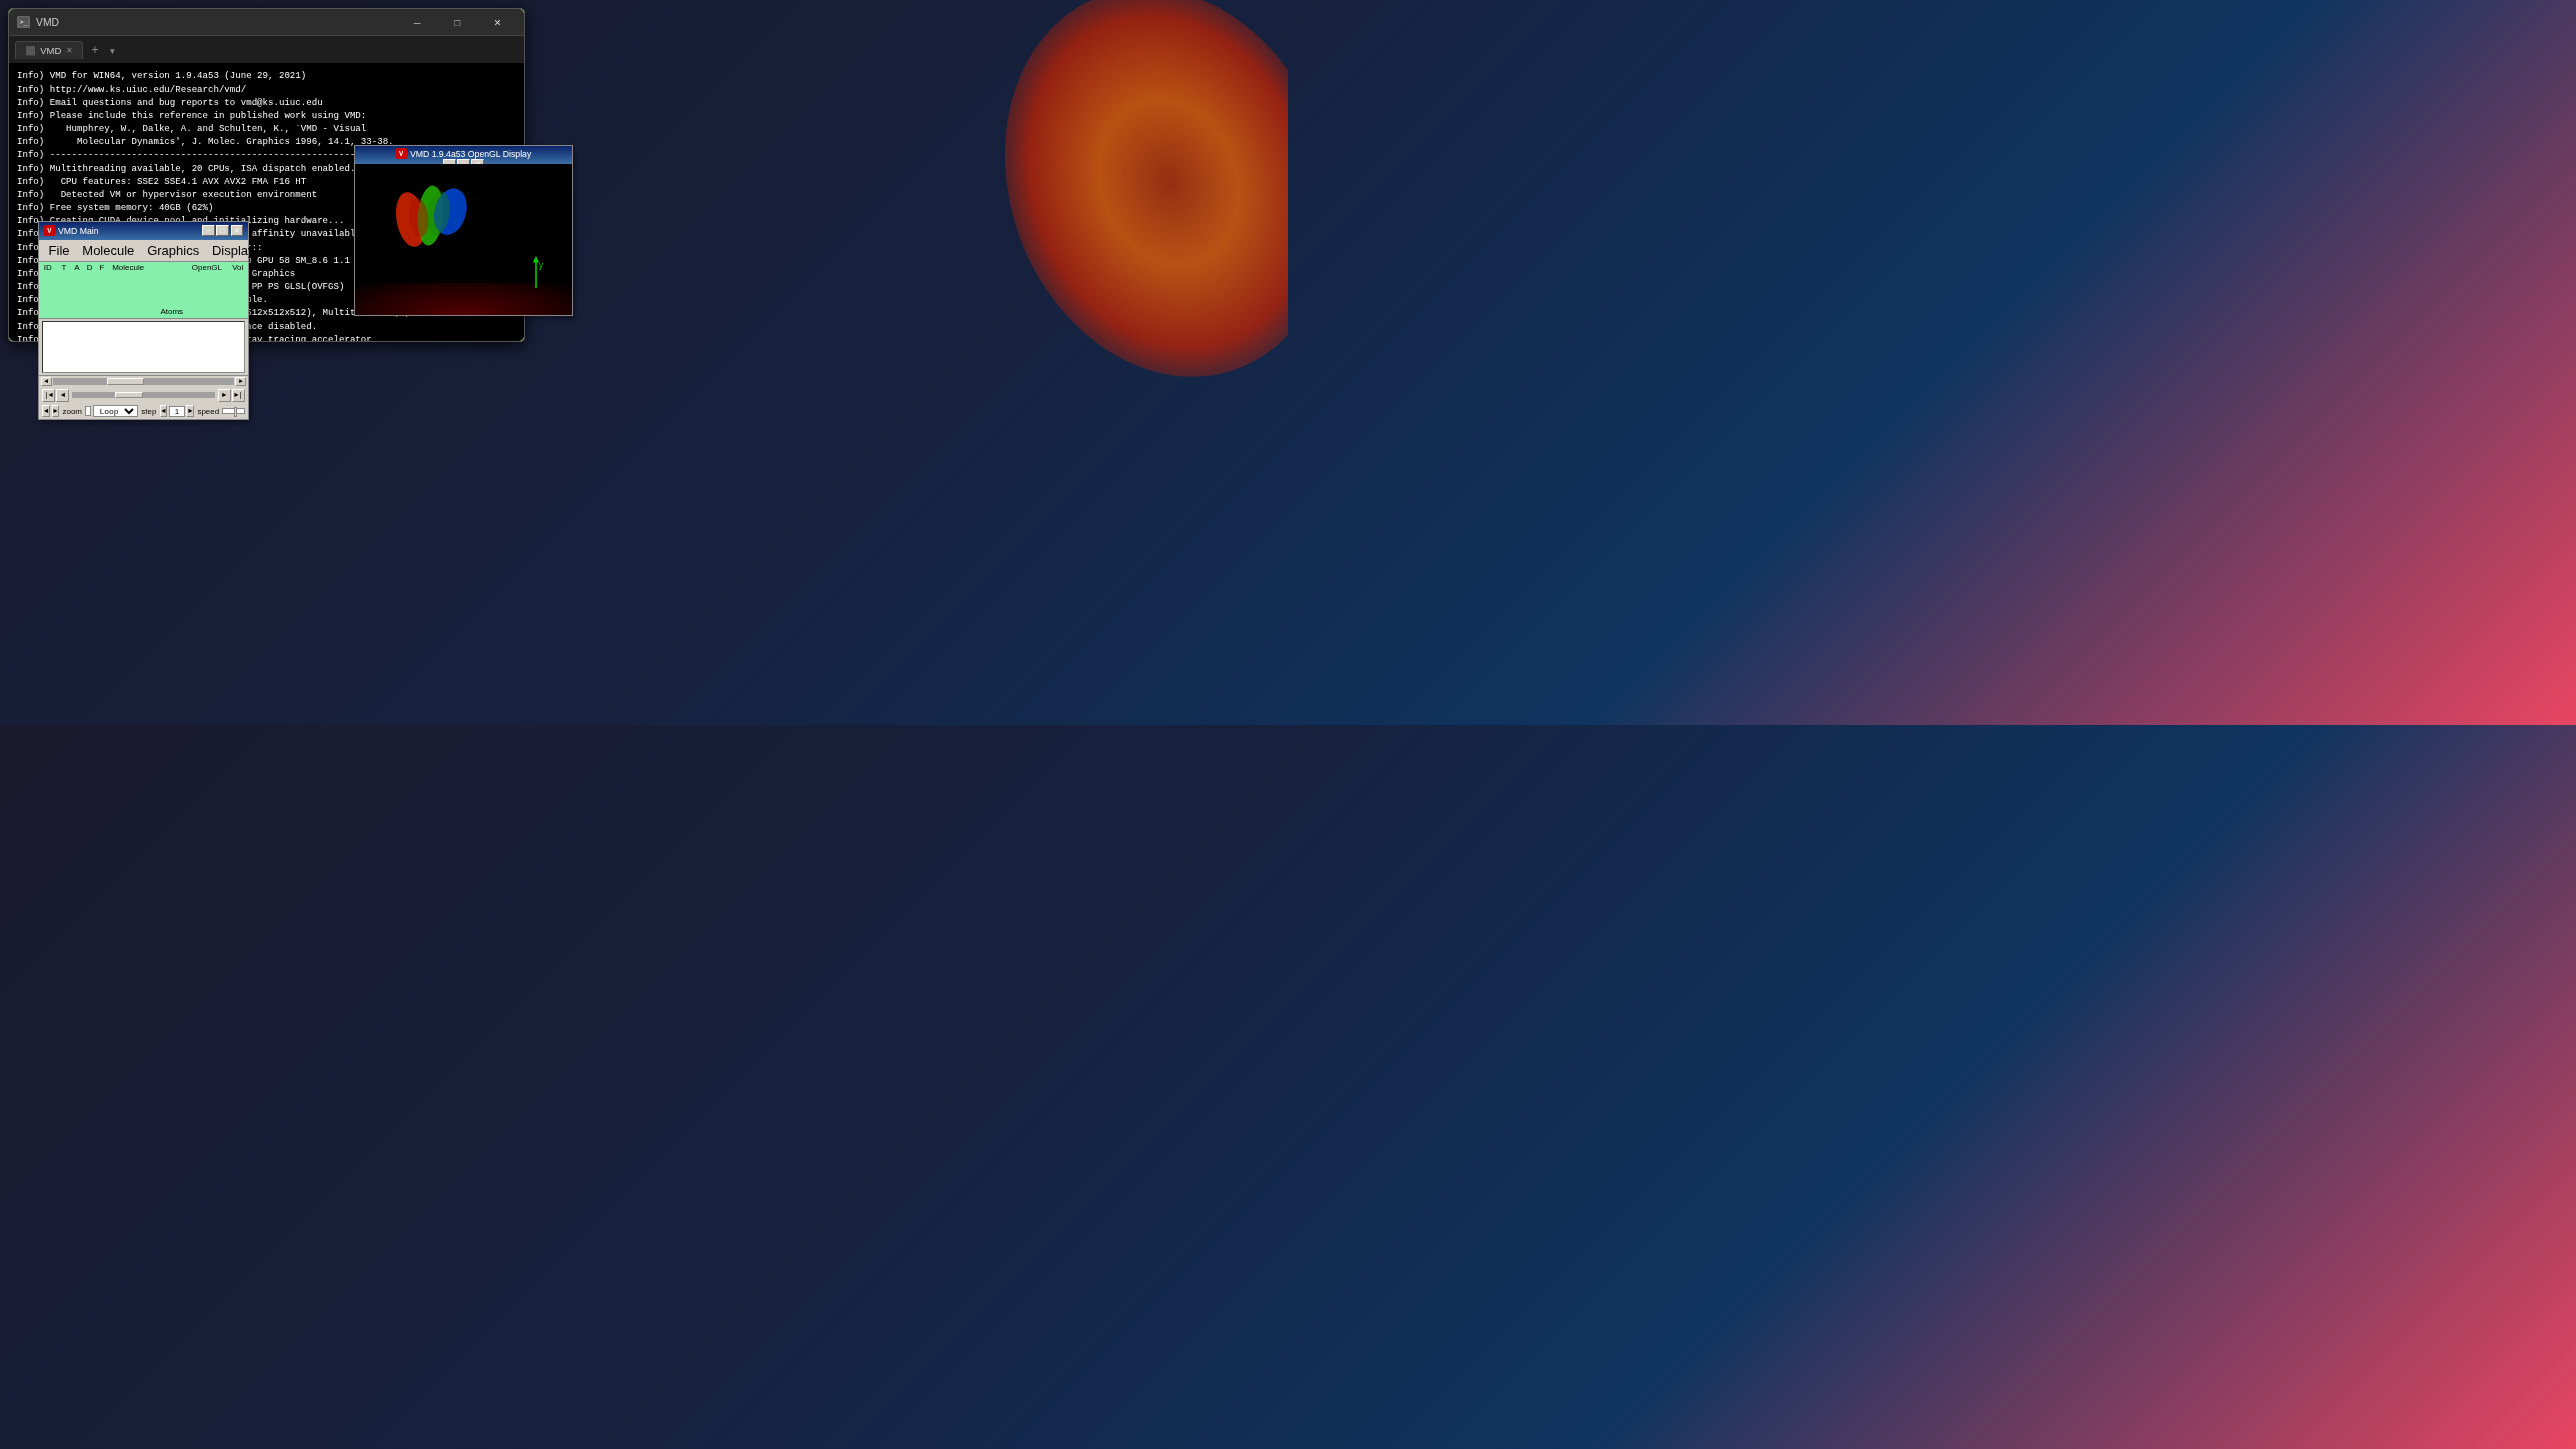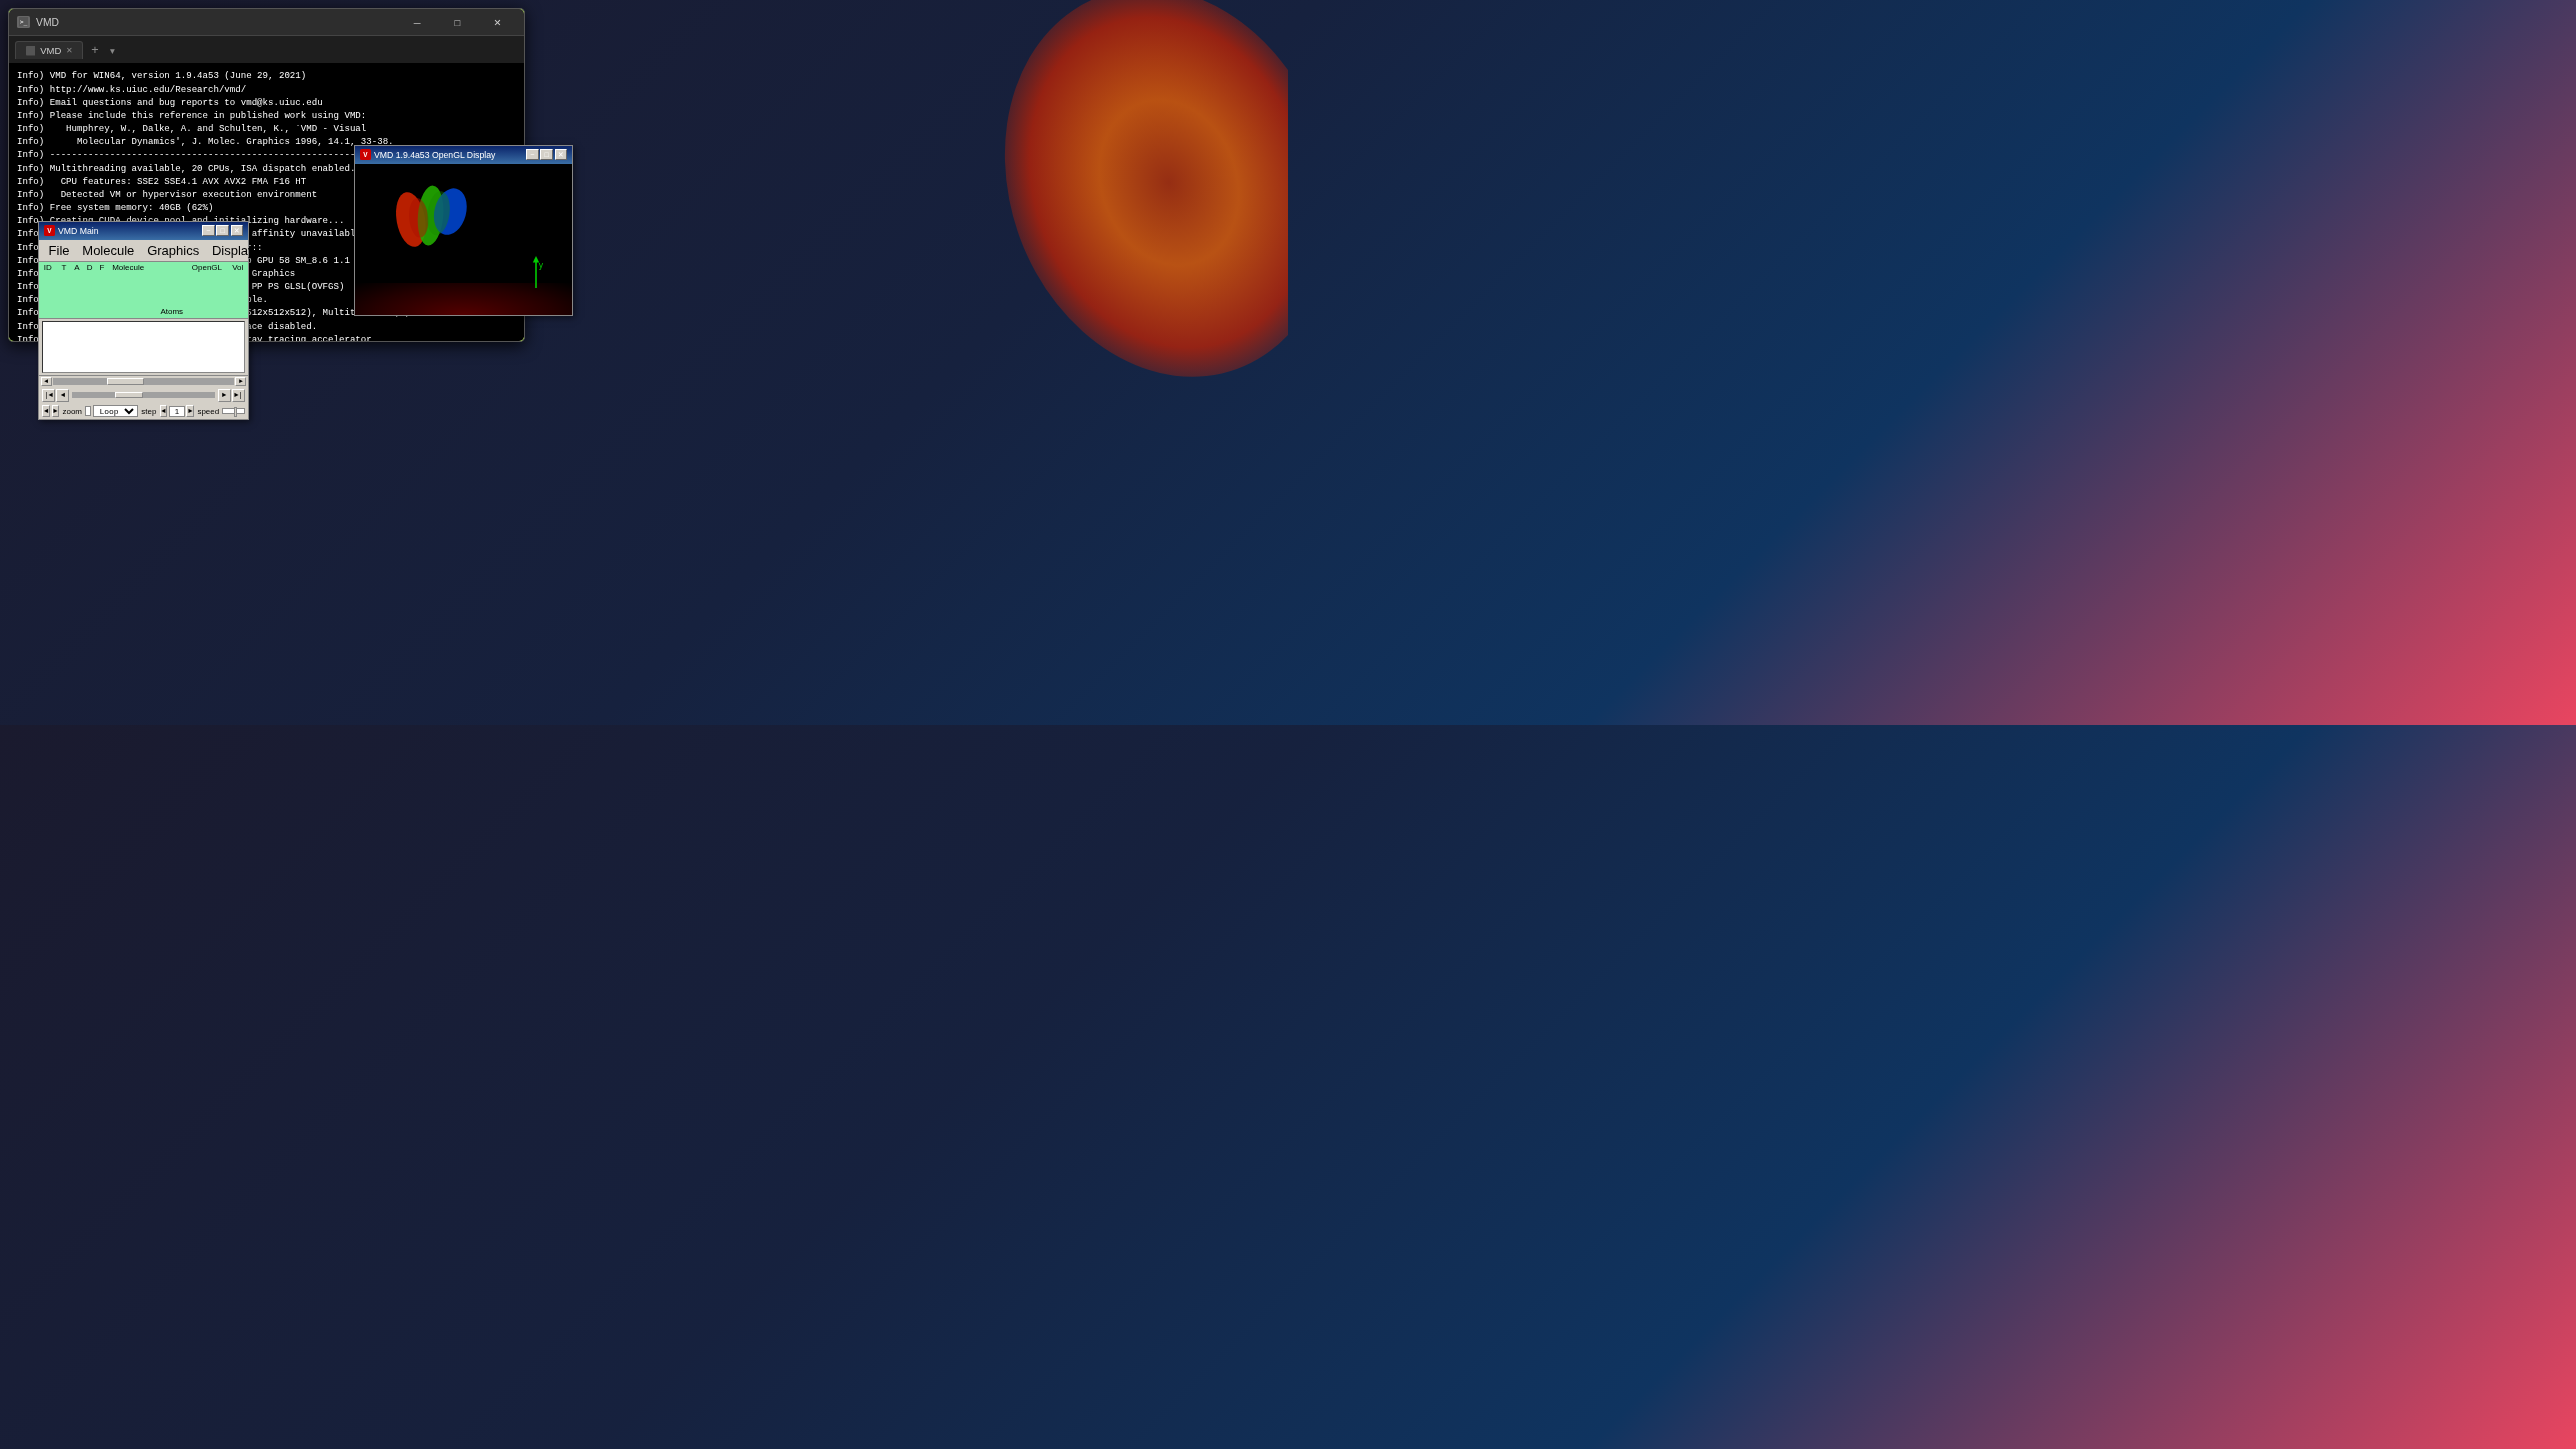--- a/index.html
+++ b/index.html
@@ -404,20 +404,21 @@
       background: linear-gradient(180deg, #0a246a 0%, #3a6ea5 100%);
       color: white;
       padding: 2.4px 4.8px;
       font-size: 8.7px;
       font-family: 'Tahoma', sans-serif;
       display: flex;
       align-items: center;
       justify-content: space-between;
       height: 17.5px;
       flex-shrink: 0;
+      flex-direction: column;
     }
 
     .opengl-body {
       flex: 1;
       background: #000000;
       position: relative;
       overflow: hidden;
     }
 
     

